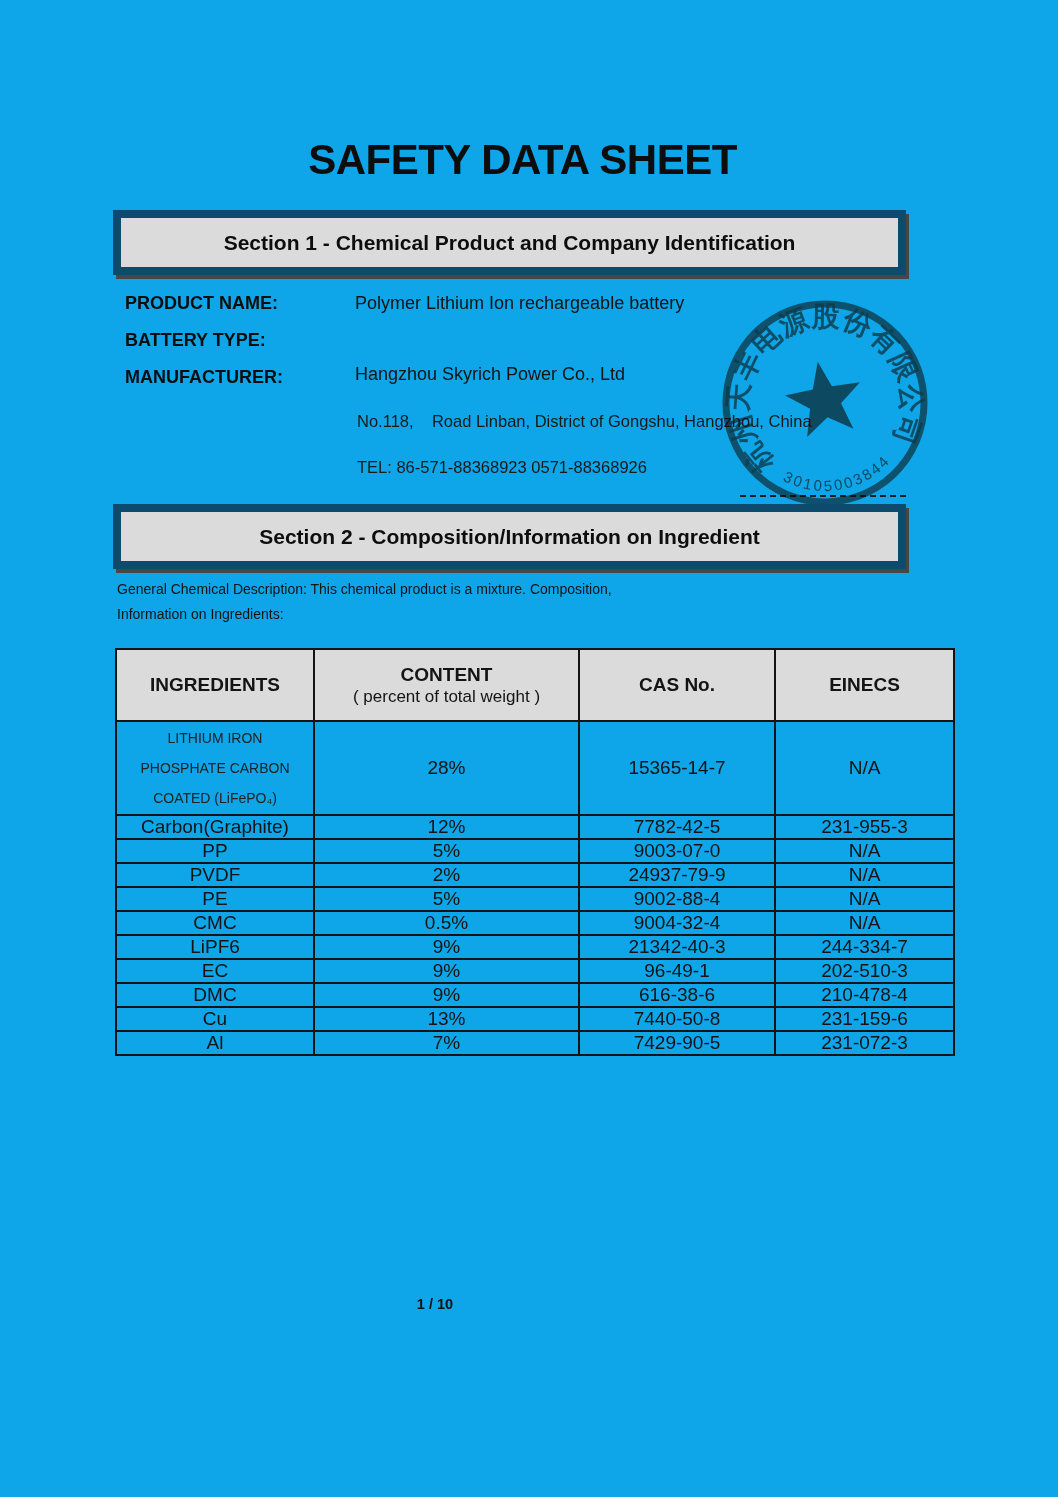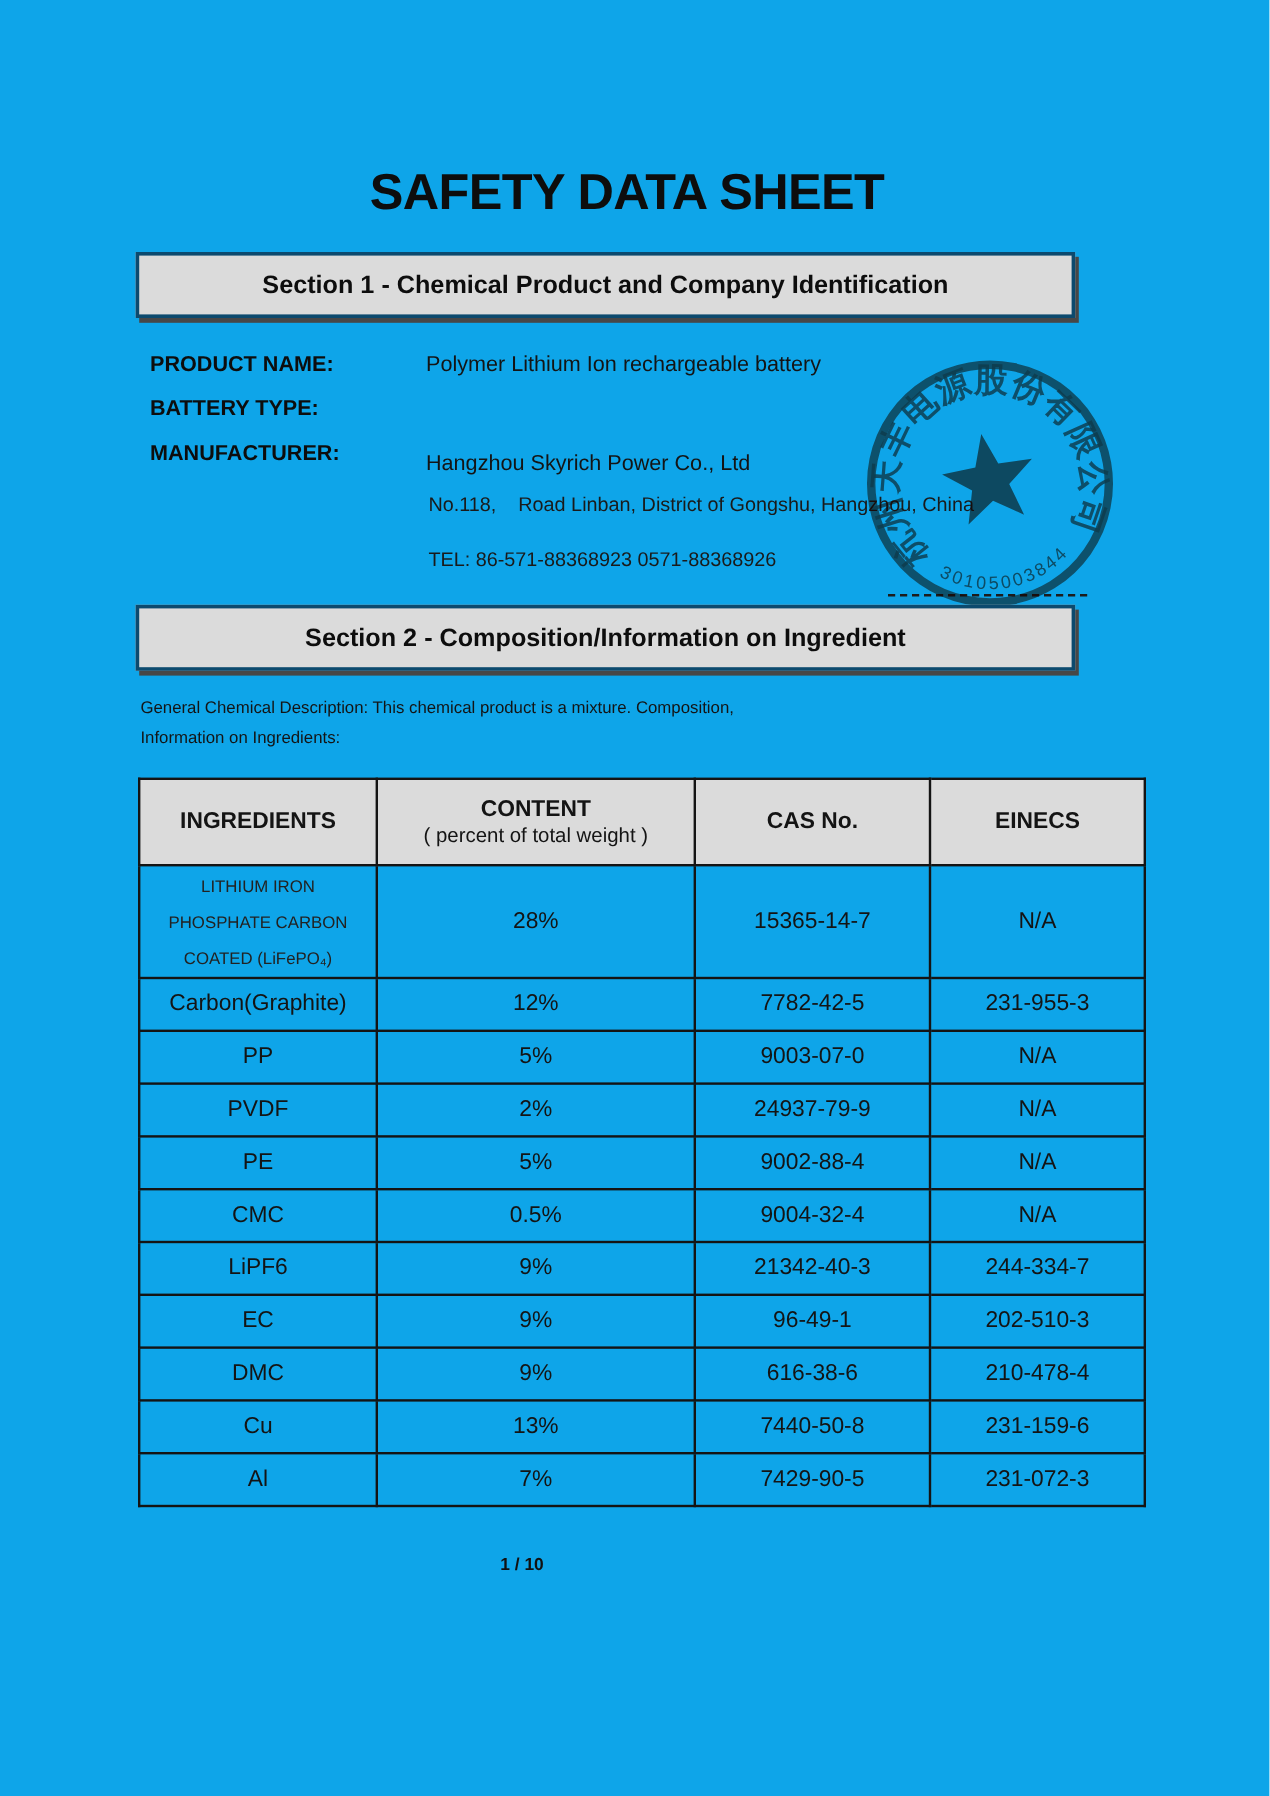--- a/index.html
+++ b/index.html
@@ -13,21 +13,21 @@
   }
   .doc-title{
     position:absolute;left:0;top:136px;width:1045px;
     text-align:center;
     font-size:42px;font-weight:bold;letter-spacing:-0.5px;
     color:#0d0d0d;
   }
   .section-box{
     position:absolute;left:113px;width:777px;height:49px;
     background:#dbdbdb;
-    border:3px solid #0c4a6e;
+    border:8px solid #0c4a6e;
     box-shadow:3px 4px 0 #474747;
     text-align:center;
   }
   .section-box .section-label{
     display:block;line-height:49px;
     font-size:21px;font-weight:bold;color:#0d0d0d;
   }
   #section1-box{top:210px;}
   #section2-box{top:504px;}
   .field-label{
@@ -70,21 +70,21 @@
     padding:0 2px;
   }
   table.ingredients thead th{
     background:#dbdbdb;
     height:70px;
     font-weight:bold;
   }
   .content-subtitle{
     display:block;font-weight:normal;font-size:17px;margin-top:1px;
   }
-  table.ingredients tbody tr{height:44px;}
+  table.ingredients tbody tr{height:24px;}
   table.ingredients tbody tr.tall{height:94px;}
   table.ingredients tbody td.multi{
     font-size:14px;line-height:30px;color:#222;
   }
   .page-footer{
     position:absolute;left:0;top:1296px;width:870px;
     text-align:center;
     font-size:14.5px;font-weight:bold;color:#111;
   }
 </style>
@@ -99,21 +99,21 @@
     <span class="section-label">Section 1 - Chemical Product and Company Identification</span>
   </div>
 
   <div class="field-label" style="top:293px;">PRODUCT NAME:</div>
   <div class="field-value" style="top:293px;">Polymer Lithium Ion rechargeable battery</div>
 
   <div class="field-label" style="top:330px;text-align:center;">BATTERY TYPE:</div>
   <div class="field-value" style="top:330px;"></div>
 
   <div class="field-label" style="top:367px;">MANUFACTURER:</div>
-  <div class="field-value" style="top:376px;">Hangzhou Skyrich Power Co., Ltd</div>
+  <div class="field-value" style="top:364px;">Hangzhou Skyrich Power Co., Ltd</div>
 
   <div class="addr-line" style="top:412px;">No.118,    Road Linban, District of Gongshu, Hangzhou, China</div>
   <div class="addr-line" style="top:458px;">TEL: 86-571-88368923 0571-88368926</div>
 
   <div class="dashed-line"></div>
 
   <svg class="stamp" viewBox="0 0 222 222">
     <g>
       <circle cx="111" cy="111" r="99" fill="none" stroke-width="7" opacity="0.8" stroke="#d8453c"></circle>
       <path id="stamp-arc-company" d="M 47.9,155.2 A 77,77 0 1 1 174.1,155.2" fill="none"></path>

